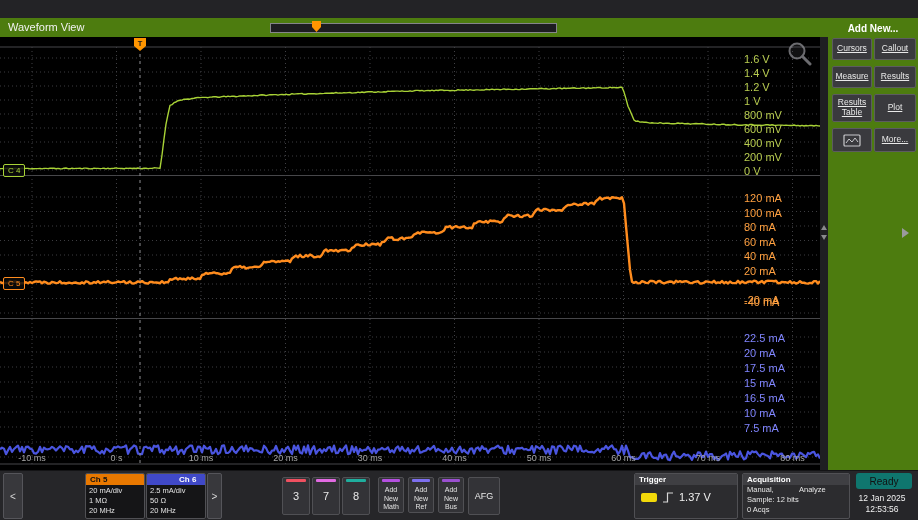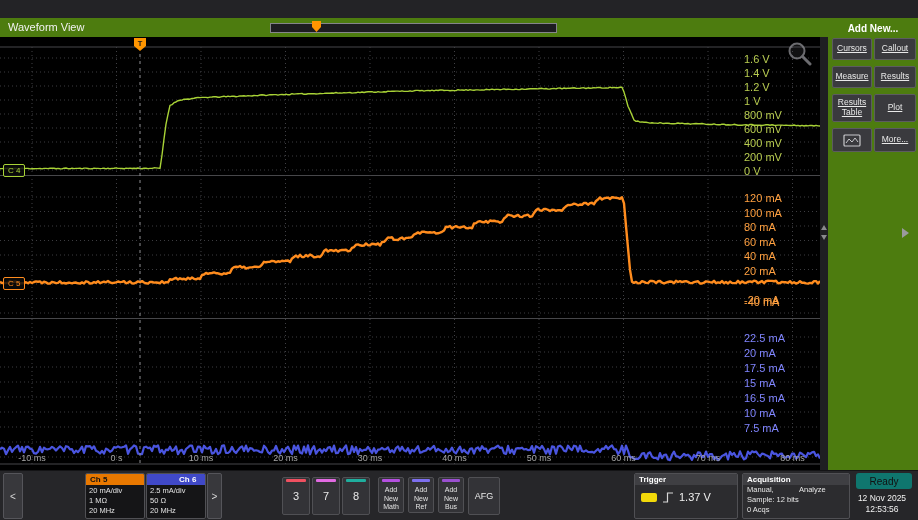--- a/index.html
+++ b/index.html
@@ -281,17 +281,17 @@
 
     <div class="infopanel" style="left:742px;width:106px">
       <div class="iphead">Acquisition</div>
       <div class="iprow"><span>Manual,</span><span class="ipr" style="left:56px">Analyze</span></div>
       <div class="iprow"><span>Sample: 12 bits</span></div>
       <div class="iprow"><span>0 Acqs</span></div>
     </div>
 
     <div class="ready">Ready</div>
     <div class="datetime">
-      <div>12 Nov 2025</div>
+      <div>12 Jan 2025</div>
       <div>12:53:56</div>
     </div>
   </div>
 </div>
 
 </body></html>

